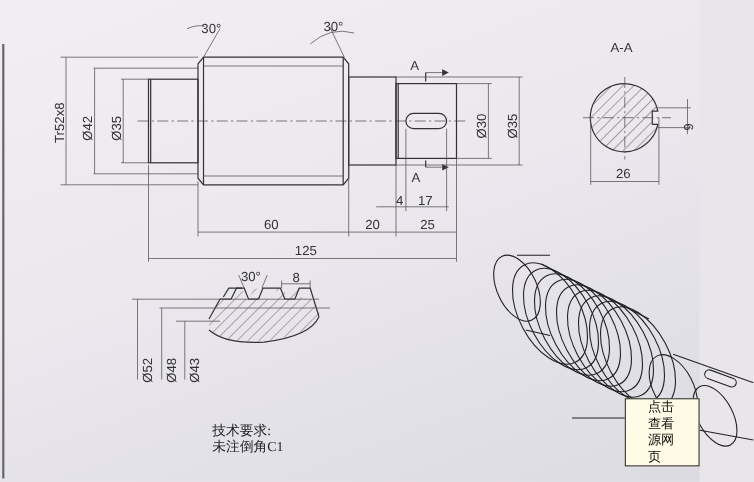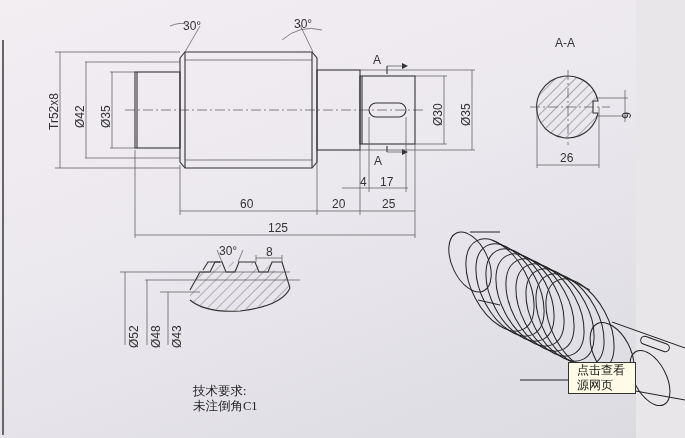--- a/index.html
+++ b/index.html
@@ -6,21 +6,21 @@
   body{width:685px;height:438px;overflow:hidden;background:#e9e6ea;font-family:"Liberation Sans",sans-serif;}
   .sheet{position:absolute;left:0;top:0;width:636px;height:438px;
     background:linear-gradient(160deg,#f3eef2 0%,#ebe8ee 45%,#dcdbe2 100%);}
   svg{position:absolute;left:0;top:0;}
   .ln{stroke:#333;stroke-width:1.1;fill:none;}
   .thin{stroke:#555;stroke-width:0.7;fill:none;}
   .cl{stroke:#555;stroke-width:0.7;fill:none;stroke-dasharray:10 3 2 3;}
   .dim{font-family:"Liberation Sans",sans-serif;font-size:12px;fill:#333;}
   .notes{position:absolute;left:193px;top:384px;font-size:12.5px;color:#222;line-height:15px;font-family:Liberation Serif, serif;}
   .link-badge{position:absolute;left:568px;top:362px;background:#fffbe6;border:1px solid #333;
-    font-size:12px;padding:0 8px;line-height:15px;color:#111;font-family:"DejaVu Sans",sans-serif;cursor:pointer;}
+    font-size:12px;padding:0 20px;line-height:15px;color:#111;font-family:"DejaVu Sans",sans-serif;cursor:pointer;}
   .border-left{position:absolute;left:2px;top:40px;width:2px;height:395px;background:#666;}
 </style>
 </head>
 <body>
 
 <div class="sheet">
   <div class="border-left"></div>
 
   <svg width="685" height="438" viewBox="0 0 685 438">
 

